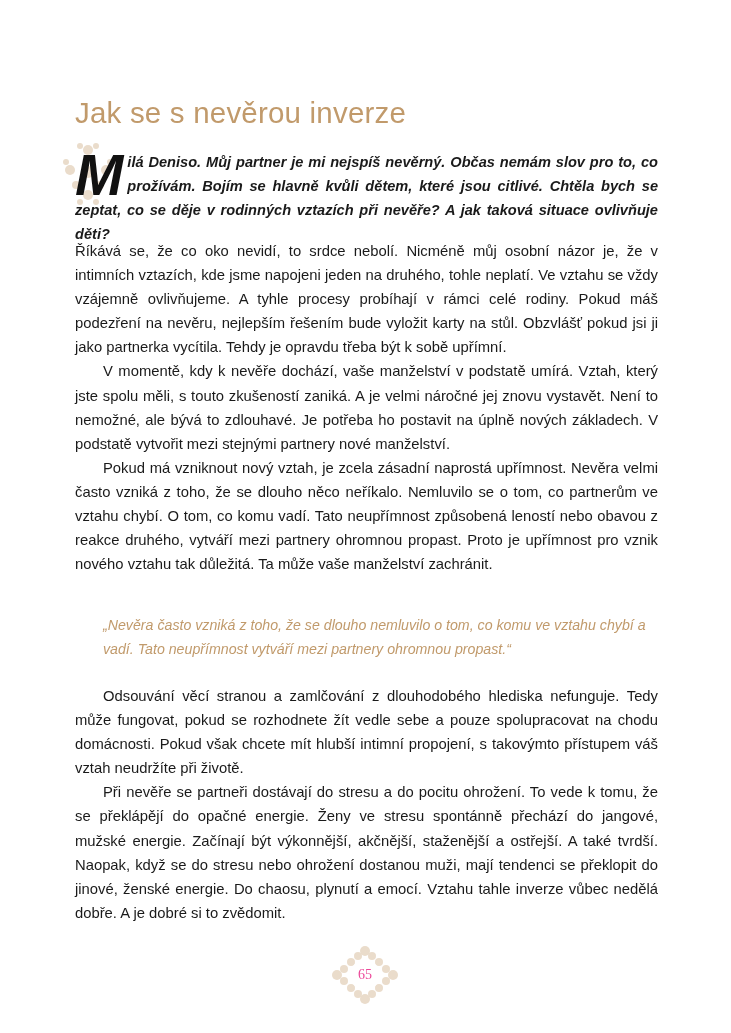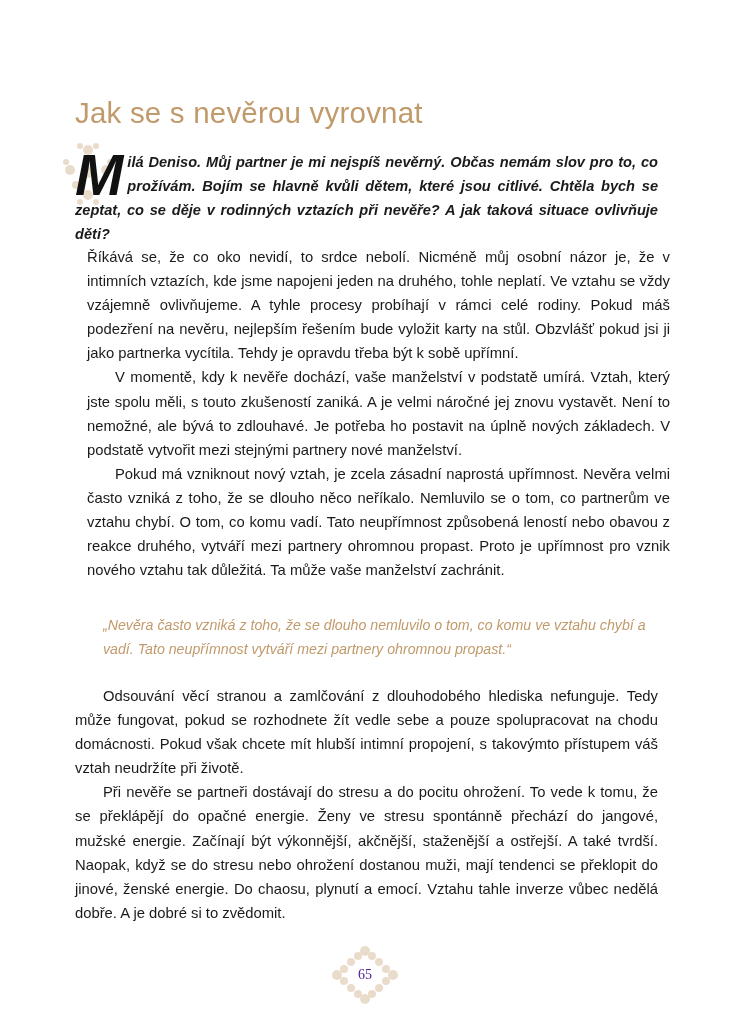--- a/index.html
+++ b/index.html
@@ -24,49 +24,49 @@
     .intro .dropcap {
       float: left; font-size: 58px; line-height: 46px;
       font-style: italic; font-weight: bold;
       margin: 2px 4px 0 0; position: relative; z-index: 2;
       color: #111;
     }
     .ornament-bg {
       position: absolute; left: 58px; top: 140px; width: 60px; height: 70px; z-index: 0;
     }
     .body-text {
-      position: absolute; left: 75px; top: 245px; width: 583px;
-      font-size: 14.8px; line-height: 24.1px; text-align: justify; margin-left: 12px;
+      position: absolute; left: 75px; top: 239px; width: 583px;
+      font-size: 14.8px; line-height: 24.1px; text-align: justify;
     }
     .body-text p { margin: 0; text-indent: 28px; }
     .body-text p.noindent { text-indent: 0; }
     .quote {
       position: absolute; left: 101px; top: 611px; width: 545px;
       font-style: italic; font-size: 14.2px; line-height: 24px;
       color: #c19a6b; margin: 2px;
     }
     .body-text2 {
       position: absolute; left: 75px; top: 684px; width: 583px;
       font-size: 14.8px; line-height: 24.1px; text-align: justify;
     }
     .body-text2 p { margin: 0; text-indent: 28px; }
     .pagenum-wrap {
       position: absolute; left: 330px; top: 945px; width: 70px; height: 60px;
     }
     .pagenum {
       position: absolute; left: 0; top: 0; width: 70px; height: 60px;
       display: flex; align-items: center; justify-content: center;
-      font-family: "Liberation Serif", serif; font-size: 14px; color: #4c1d95;
+      font-family: "Liberation Serif", serif; font-size: 14px; color: #ec4899;
       z-index: 2;
     }
   </style>
 </head>
 <body>
 
-<h1 class="title">Jak se s nevěrou vyrovnat</h1>
+<h1 class="title">Jak se s nevěrou inverze</h1>
 
 <svg class="ornament-bg" viewBox="0 0 60 70">
   <g fill="#eadccb">
     <circle cx="30" cy="10" r="5"></circle>
     <circle cx="22" cy="6" r="3"></circle>
     <circle cx="38" cy="6" r="3"></circle>
     <circle cx="12" cy="30" r="5"></circle>
     <circle cx="48" cy="30" r="5"></circle>
     <circle cx="8" cy="22" r="3"></circle>
     <circle cx="52" cy="22" r="3"></circle>

